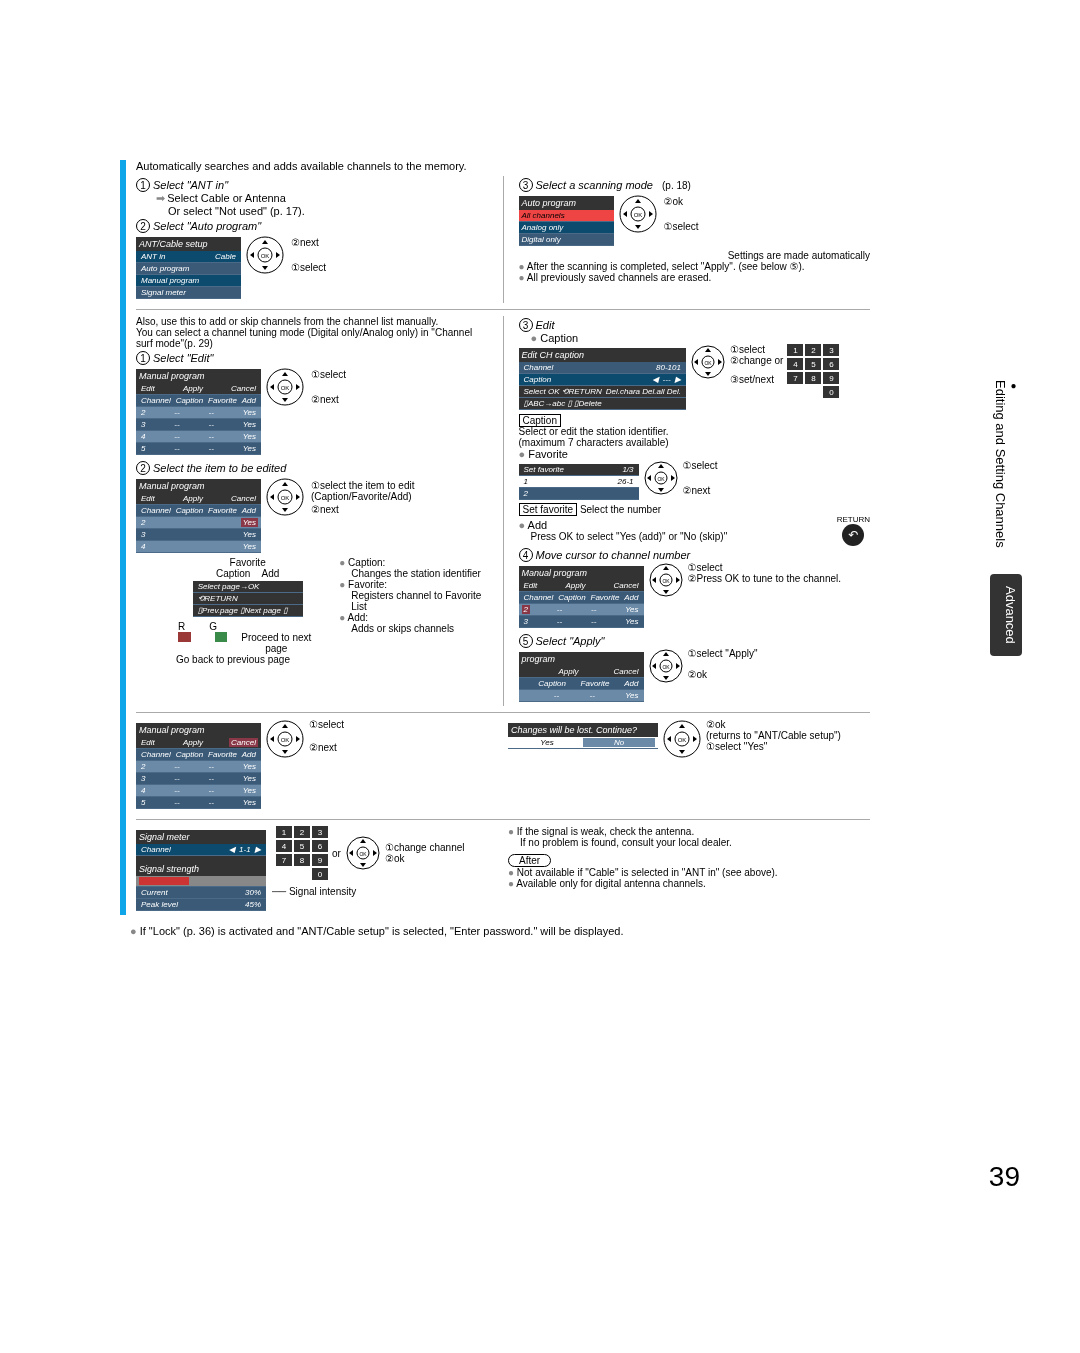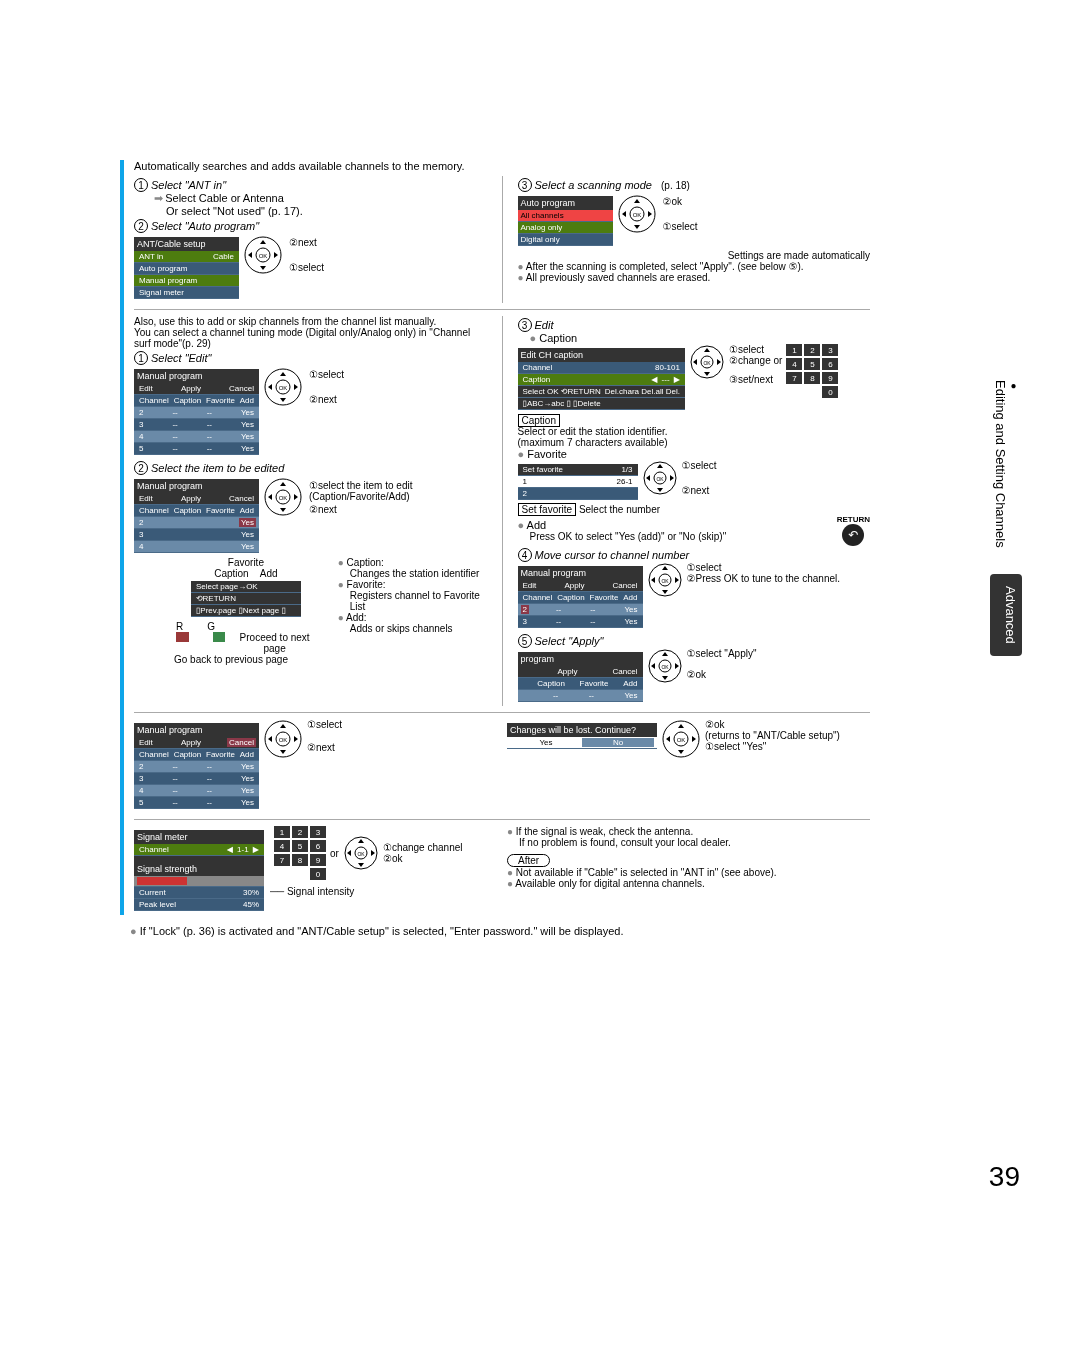--- a/index.html
+++ b/index.html
@@ -8,21 +8,21 @@
     font-family: Arial, sans-serif;
     font-size: 11px;
     background: #fff;
     color: #000;
     width: 1080px;
     height: 1353px;
     position: relative;
     padding: 160px 90px 40px 120px;
   }
   .main-content {
-    border-left: 4px solid #0ea5e9;
+    border-left: 6px solid #0ea5e9;
     padding-left: 10px;
     width: 750px;
   }
   .two-col { display: flex; gap: 10px; }
   .col { flex: 1; }
   .divider-v { border-left: 1px solid #aaa; margin: 0 5px; }
   .hr { border-top: 1px solid #aaa; margin: 6px 0; }
   .intro { margin-bottom: 4px; }
   .step { display:flex; align-items:baseline; gap:3px; margin-top:2px;}
   .circ-num { display:inline-flex; width:14px; height:14px; border:1px solid #000; border-radius:50%; font-size:10px; align-items:center; justify-content:center; flex-shrink:0;}
@@ -30,24 +30,25 @@
   .sub { margin-left: 20px; }
   .arrow-r::before { content:"➡"; color:#888; margin-right:2px;}
   .menu-box {
     background: #333;
     color: #fff;
     font-size: 8px;
     display: inline-block;
     min-width: 105px;
     margin: 4px 0;
     vertical-align: top;
+    font-style: italic;
   }
   .menu-title { background:#333; padding:2px 3px; font-size:9px;}
   .menu-row { background:#6a8aa8; color:#fff; padding:1px 3px; border-bottom:1px solid #4a6a88; display:flex; justify-content:space-between;}
-  .menu-row.sel { background:#4d7c0f; }
+  .menu-row.sel { background:#0c4a6e; }
   .menu-row.dark { background:#3a5a78;}
   .menu-row.hdr { background:#333; }
   .menu-row span { padding: 0 2px;}
   .dpad {
     display:inline-block;
     vertical-align: top;
     margin: 0 4px;
   }
   .dpad svg { display:block;}
   .remote-label { font-size:10px; display:inline-block; vertical-align:top;}
@@ -431,21 +432,21 @@
           </span>
       </div>
       <div class="sm-txt"><span class="boxed-word">Set favorite</span> <span>Select the number</span></div>
 
       <div class="flex-row" style="justify-content:space-between;align-items:center">
         <div>
           <div class="bullet">Add</div>
           <div class="sm-txt" style="margin-left:12px">Press OK to select "Yes (add)" or "No (skip)"</div>
         </div>
         <div style="text-align:center">
-          <div class="tiny" style="font-weight:bold">RETURN</div>
+          <div class="tiny" style="font-weight:normal">RETURN</div>
           <span class="return-btn">↶</span>
         </div>
       </div>
 
       <div class="step">
           <span class="circ-num">4</span>
           <span class="step-title">Move cursor to channel number</span>
         </div>
       <div class="flex-row">
         <div class="menu-box" style="min-width:125px">

